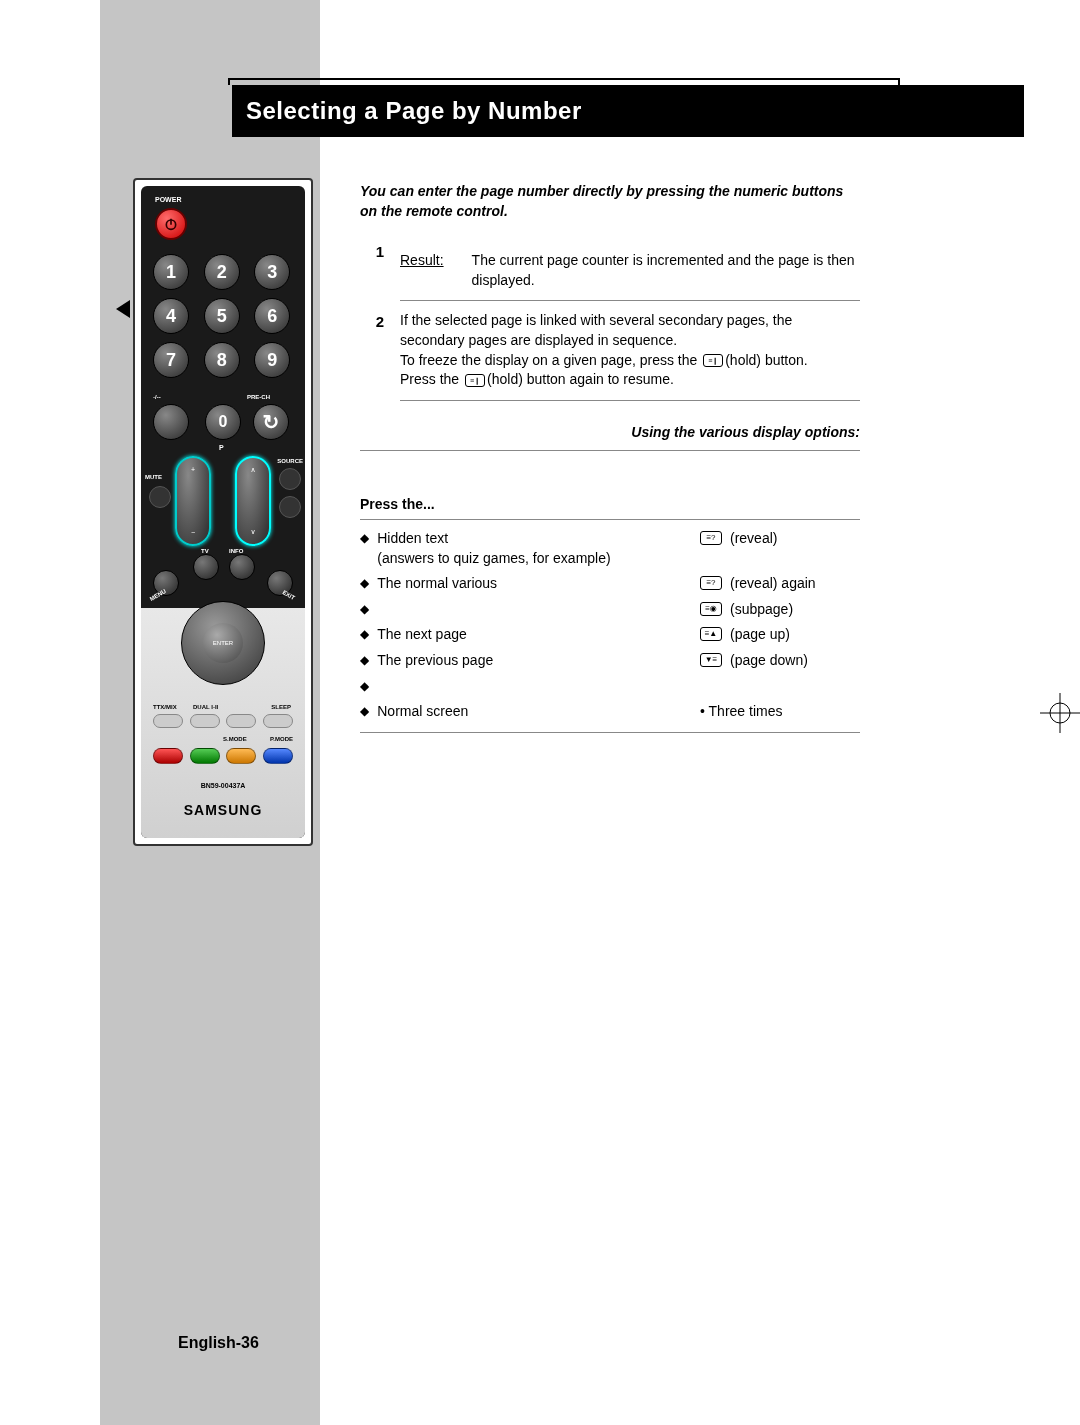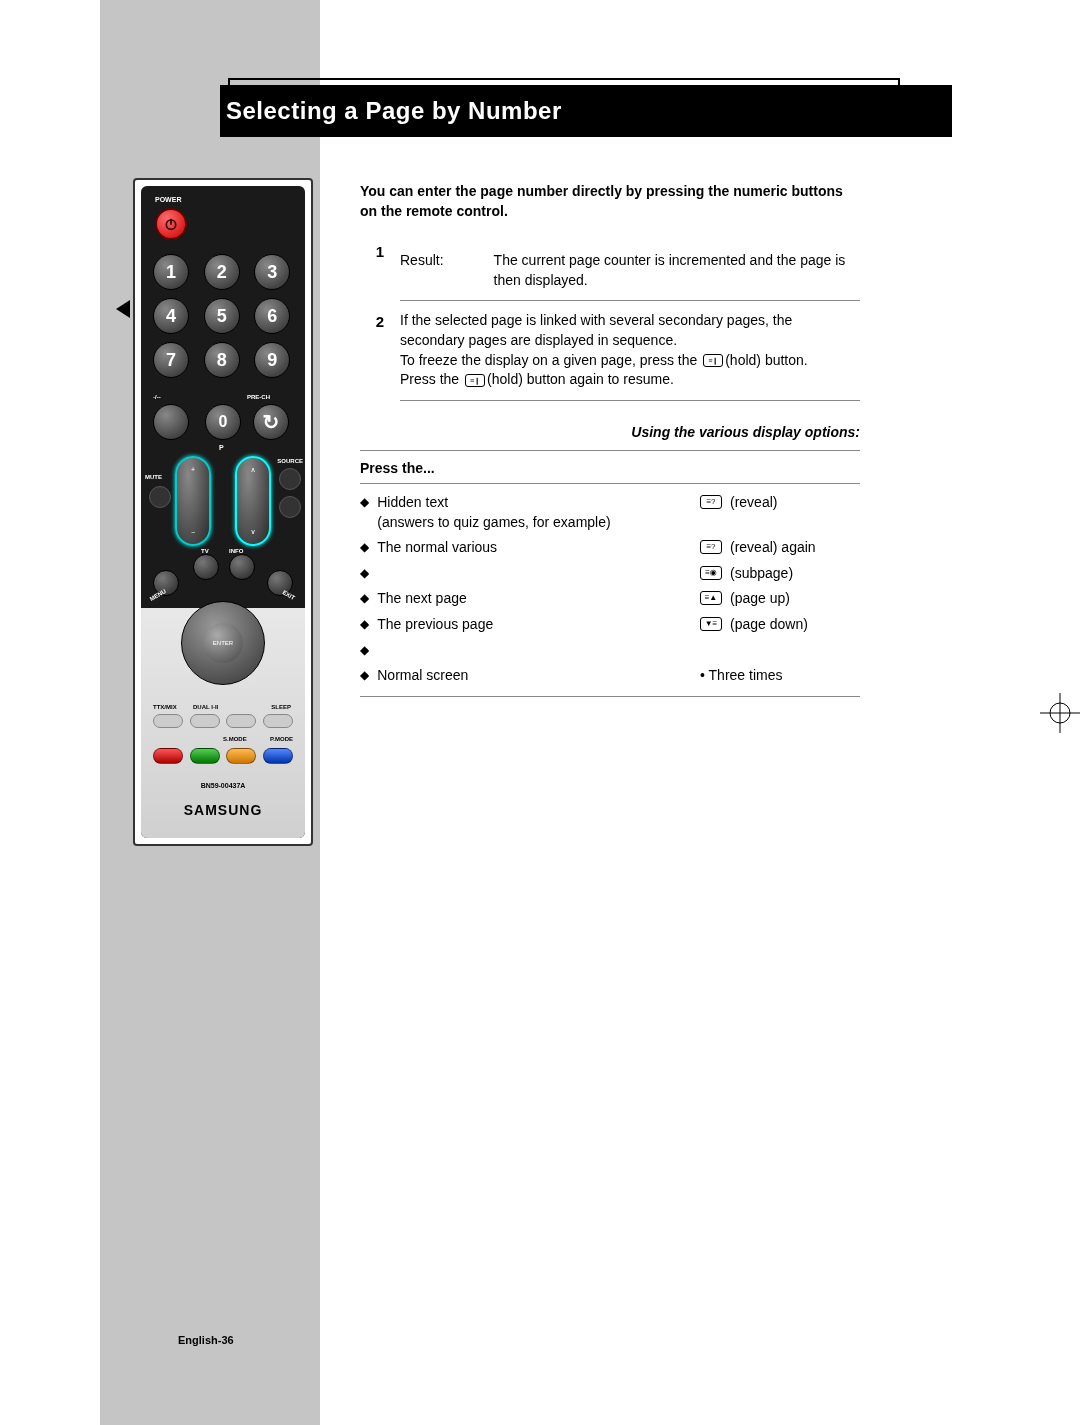--- a/index.html
+++ b/index.html
@@ -14,26 +14,26 @@
   .left-gray {
     position: absolute;
     left: 100px;
     top: 0;
     width: 220px;
     height: 1425px;
     background: #c5c5c5;
   }
   .title-bar {
     position: absolute;
-    left: 220px;
+    left: 232px;
     top: 85px;
-    width: 732px;
+    width: 792px;
     background: #000;
     border: 2px solid #000;
-    padding: 10px 4px;
+    padding: 10px 12px;
   }
   .title-bar .title {
     color: #fff;
     font-size: 24px;
     font-weight: 800;
     letter-spacing: 0.5px;
   }
   .title-frame-top {
     position:absolute;
     left:228px;
@@ -217,33 +217,33 @@
   
   .content {
     position: absolute;
     left: 360px;
     top: 182px;
     width: 500px;
     font-size: 14px;
     color: #000;
     line-height: 1.4;
   }
-  .intro { font-weight: bold; margin-bottom: 20px; }
+  .intro { font-style: italic; font-weight: bold; margin-bottom: 20px; }
   .step { display:flex; margin-bottom:4px; }
   .step-num { width: 40px; font-weight: bold; font-size:15px; text-align:center; flex-shrink:0; }
   .step-body { flex:1; }
   .step-body .result { display:flex; margin-top:10px; }
-  .step-body .result .underline { margin-right: 22px; }
+  .step-body .result .underline { text-decoration: underline; margin-right: 0; }
   .hr { border: none; border-top: 1px solid #888; margin: 10px 0 10px 40px; }
   .hr-short { border: none; border-top: 1px solid #888; margin: 8px 0; }
   .subhead { font-style:italic; font-weight:bold; margin-top:22px; margin-bottom:8px;text-align:right; }
   .table { width: 100%; }
   .thead { display:flex; font-weight:bold; border-bottom:1px solid #888; padding-bottom:4px; margin-bottom:6px;}
   .thead .c1 { flex:1; }
-  .thead .c2 { width: 160px; }
+  .thead .c2 { width: 160px; margin-top: 36px; }
   .trow { display:flex; padding: 3px 0; }
   .trow .c1 { flex:1; display:flex; }
   .trow .c2 { width: 160px; display:flex; align-items:flex-start; gap:6px; }
   .diamond { font-size:12px; margin-right:8px; line-height:1.6; }
   .bullet-sub { margin-left: 24px; }
   .icon-box {
     display:inline-block;
     width:22px;height:14px;
     border:1.5px solid #000;
     border-radius:3px;
@@ -263,21 +263,21 @@
     font-size:7px;
     line-height:11px;
     text-align:center;
     vertical-align:middle;
     margin:0 2px;
   }
   .page-num {
     position:absolute;
     left: 178px;
     top: 1334px;
-    font-size: 11px;
+    font-size: 16px;
     font-weight: bold;
   }
   .crop-mark {
     position:absolute;
     width:40px;height:40px;
   }
   .crop-mark.right {
     right:0; top:693px;
   }
   .crop-mark svg { width:40px;height:40px; }

